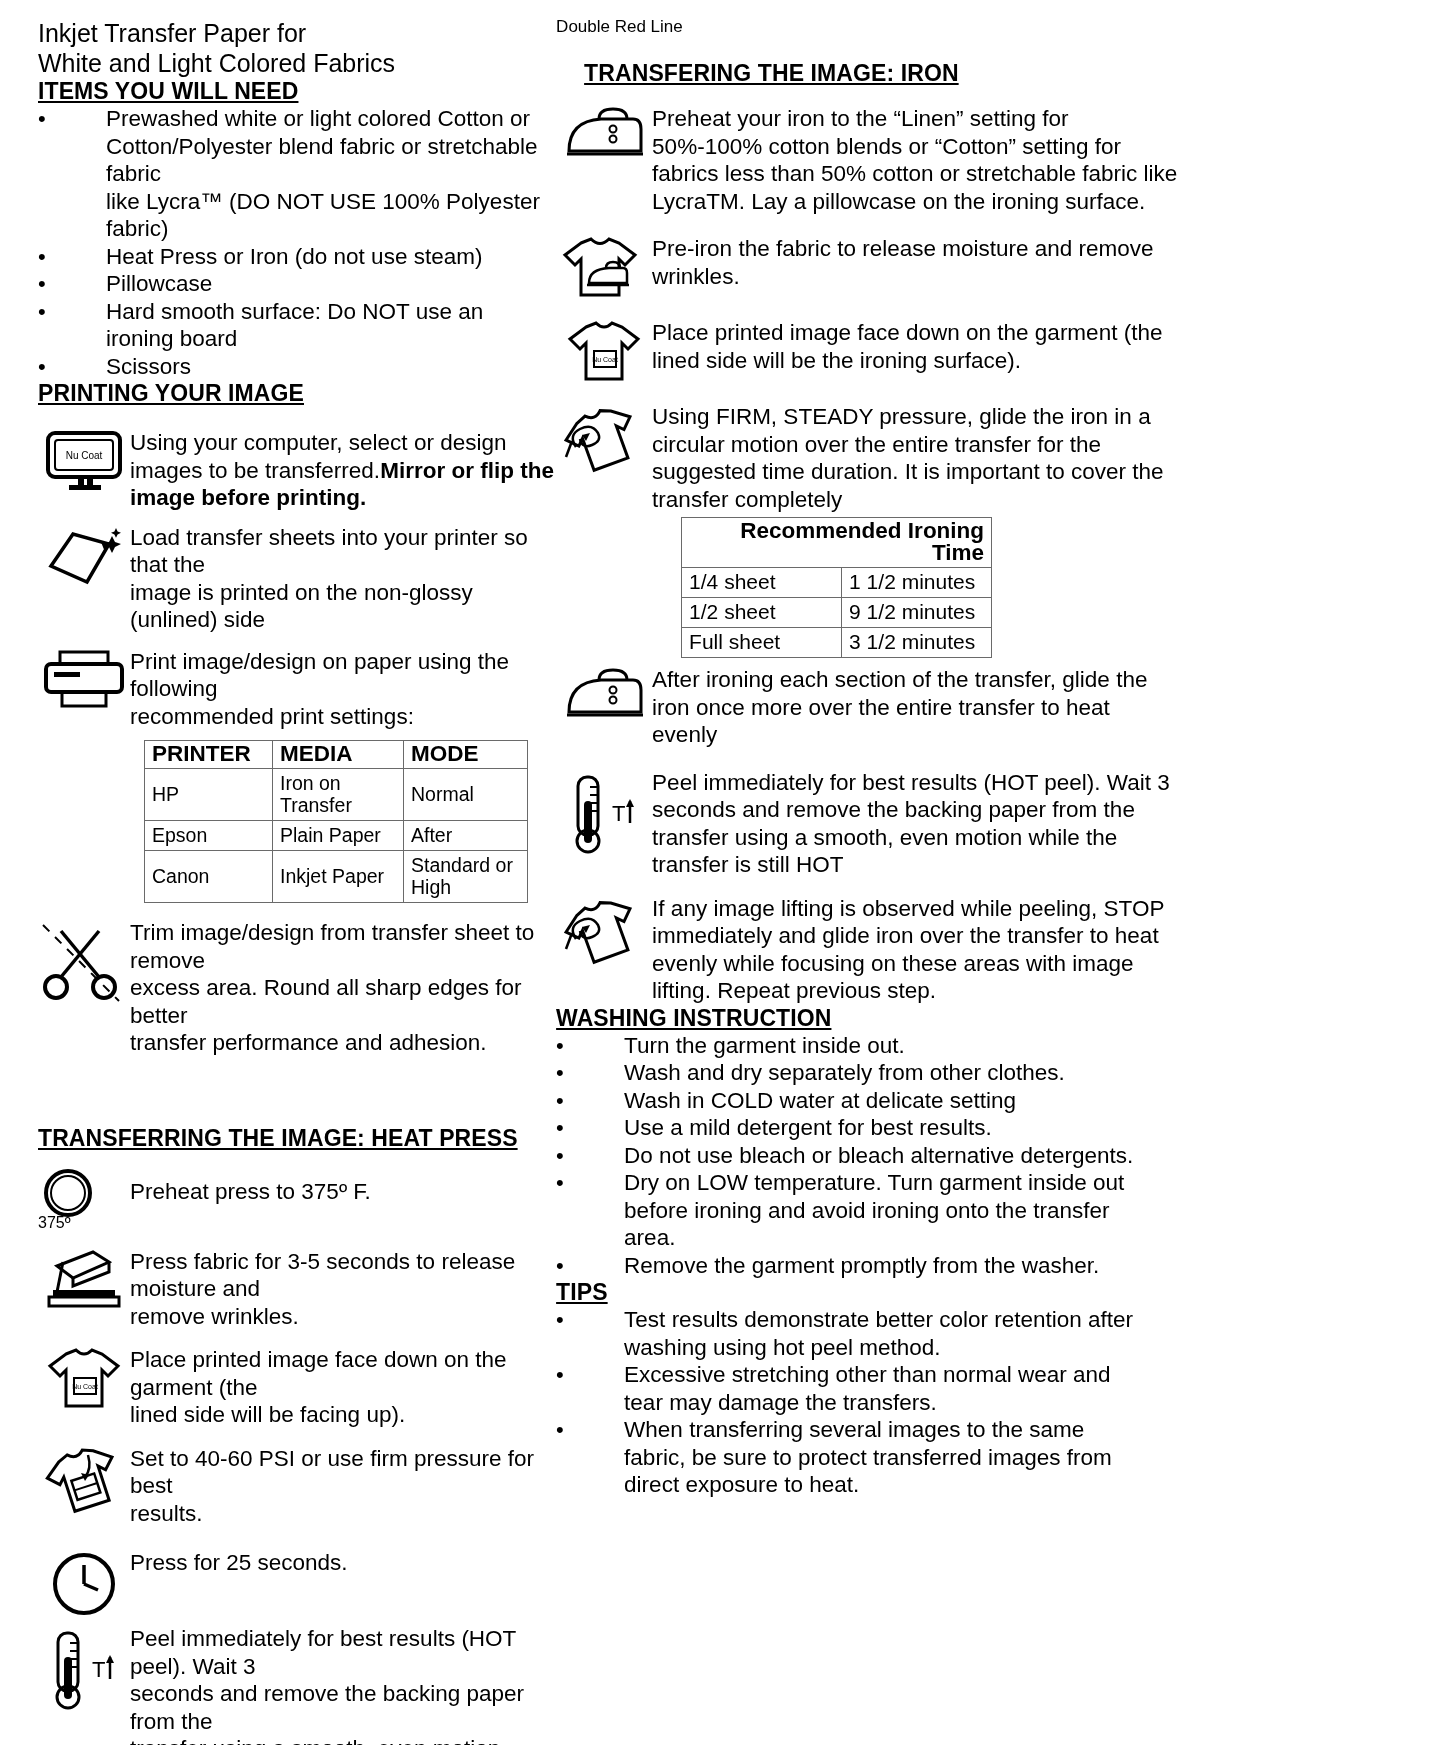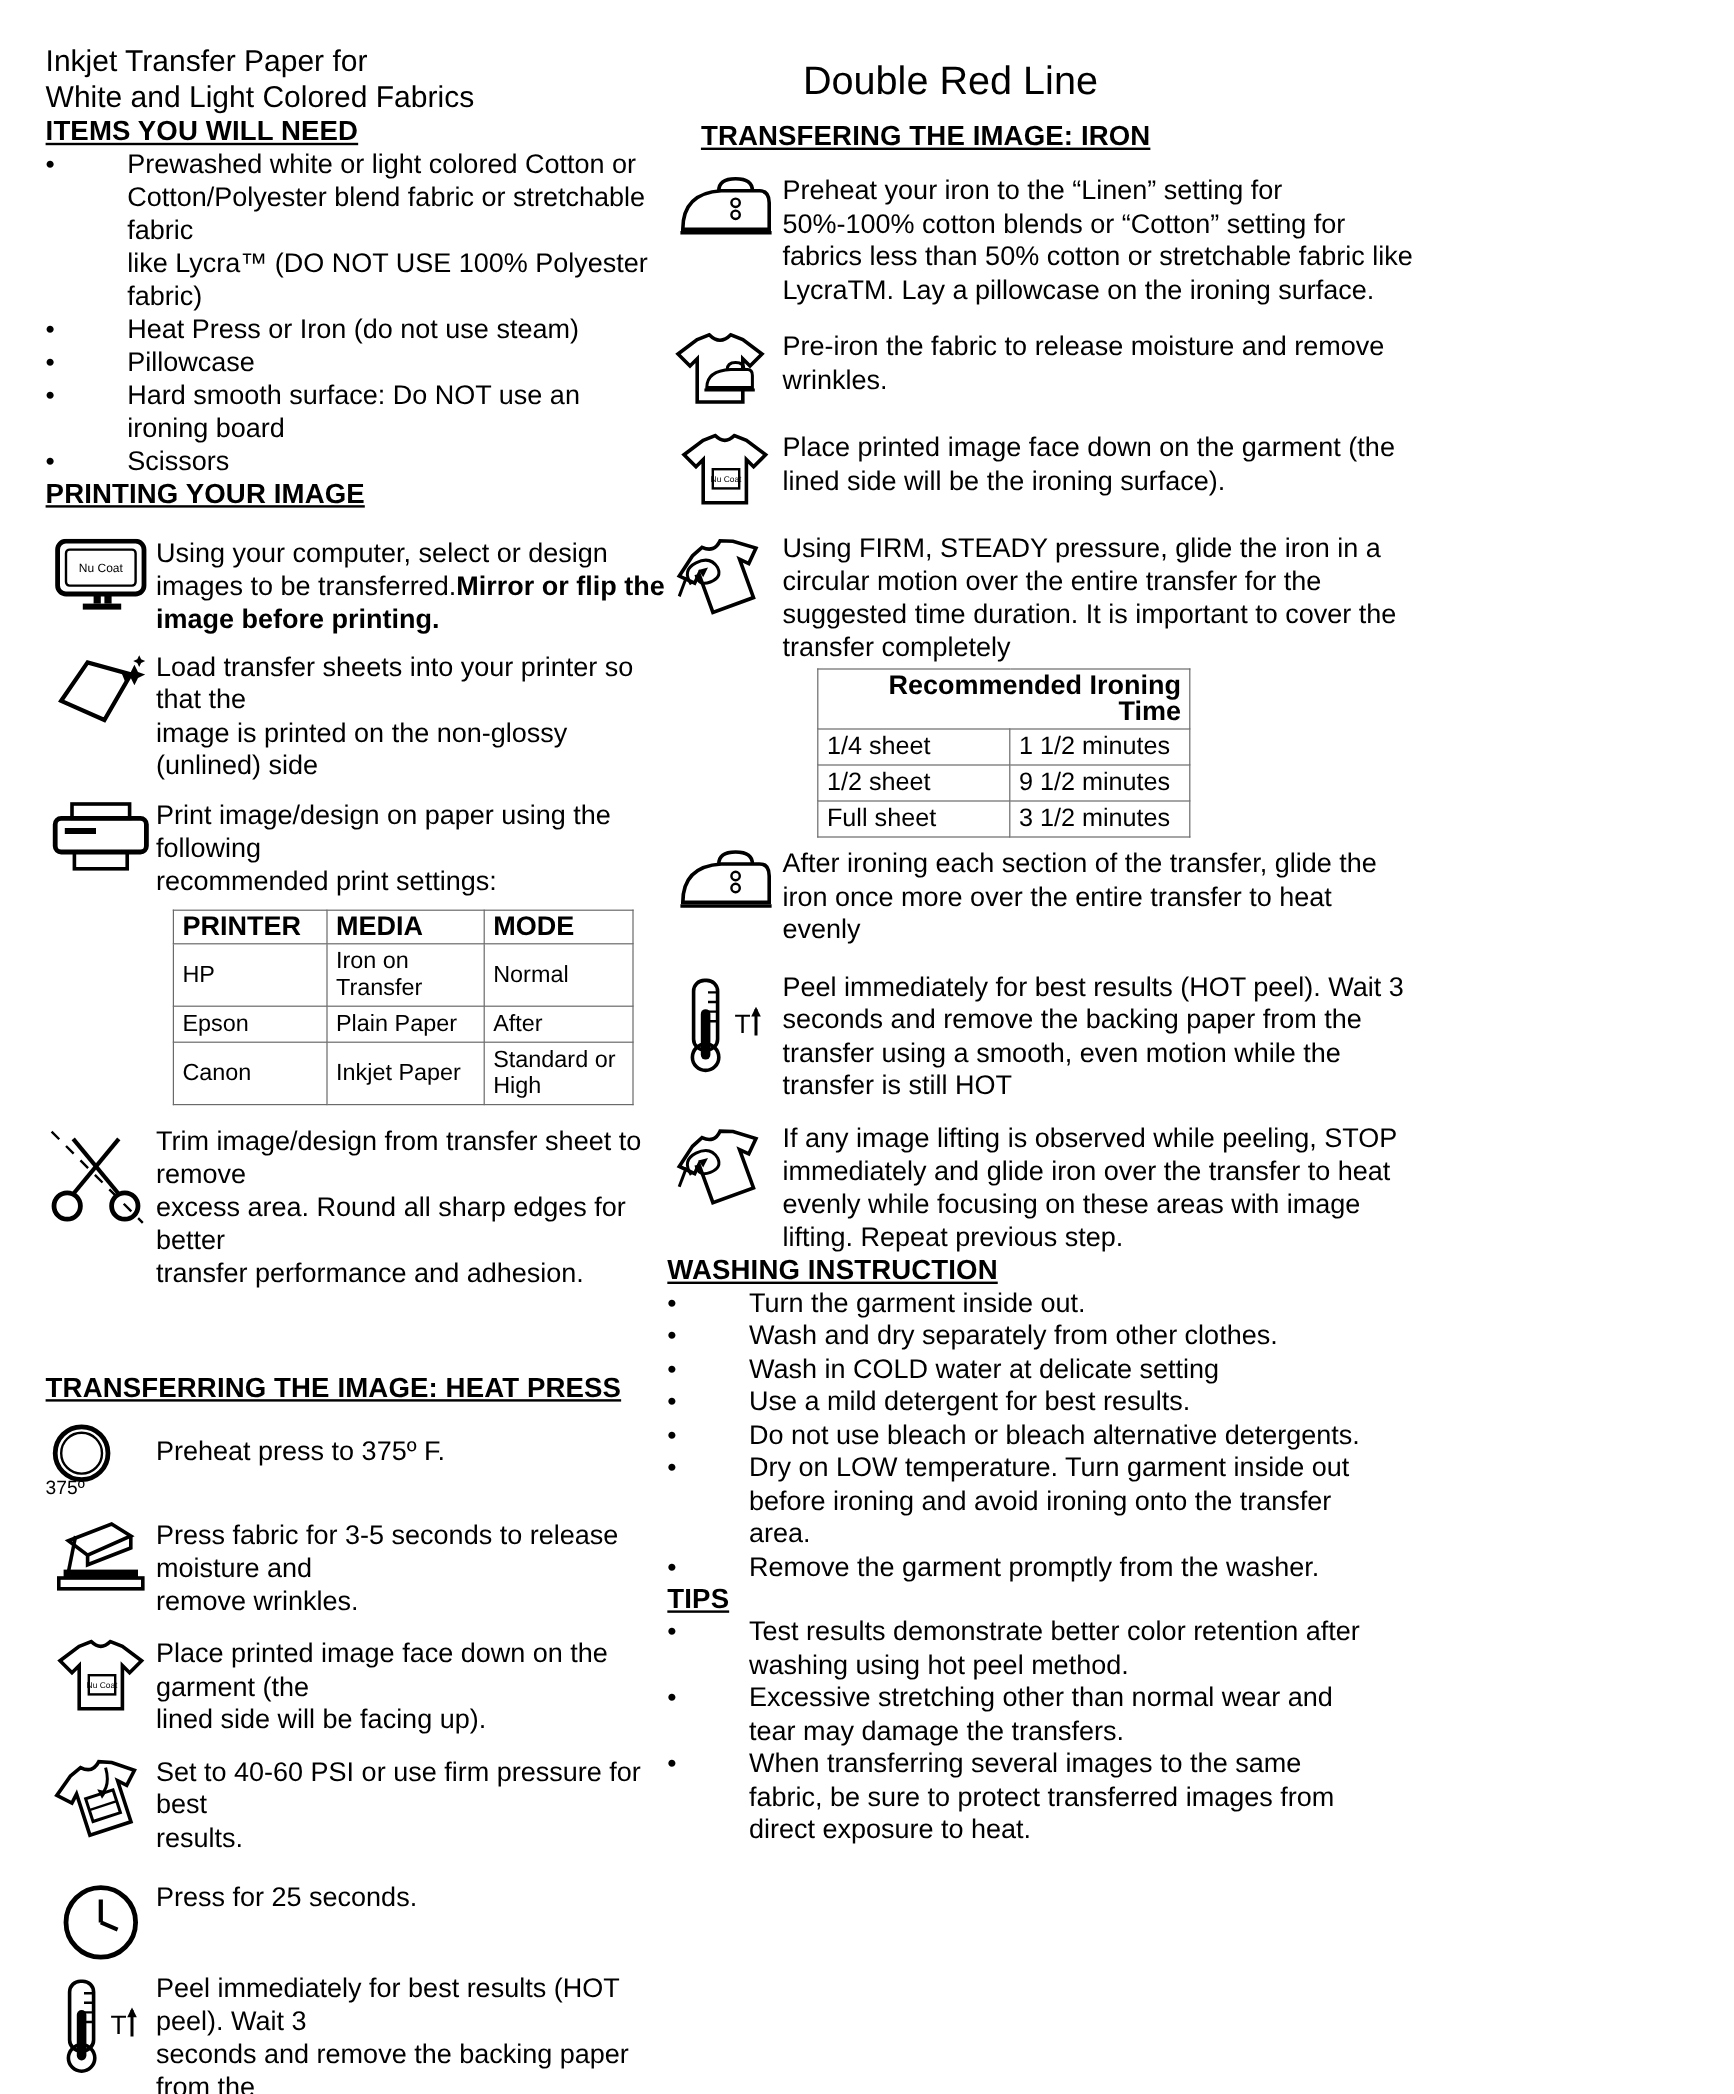--- a/index.html
+++ b/index.html
@@ -13,45 +13,44 @@
     font-family: "Liberation Sans", sans-serif;
     color: #000000;
     position: relative;
     overflow: hidden;
   }
   .page {
     width: 1188px;
     height: 1745px;
     position: relative;
     box-sizing: border-box;
-    padding: 30px 10px 0 10px;
+    padding: 12px 10px 0 10px;
     display: flex;
   }
   .col-left {
     width: 672px;
     padding-left: 28px;
     box-sizing: border-box;
   }
   .col-right {
     width: 773px;
     box-sizing: border-box;
     padding-left: 0px;
   }
 
   .doc-title {
     font-size: 25px;
     line-height: 30px;
     margin-top: 6px;
     white-space: pre-line;
   }
   .brand-title {
-    font-size: 33px;
+    font-size: 17px;
     line-height: 30px;
-    margin-top: 22px;
-    text-align: center;
+    text-align: left;
     padding-right: 150px;
   }
 
   h2.section {
     font-size: 23px;
     font-weight: bold;
     text-decoration: underline;
     margin: 0;
     padding: 0;
     letter-spacing: 0.1px;

